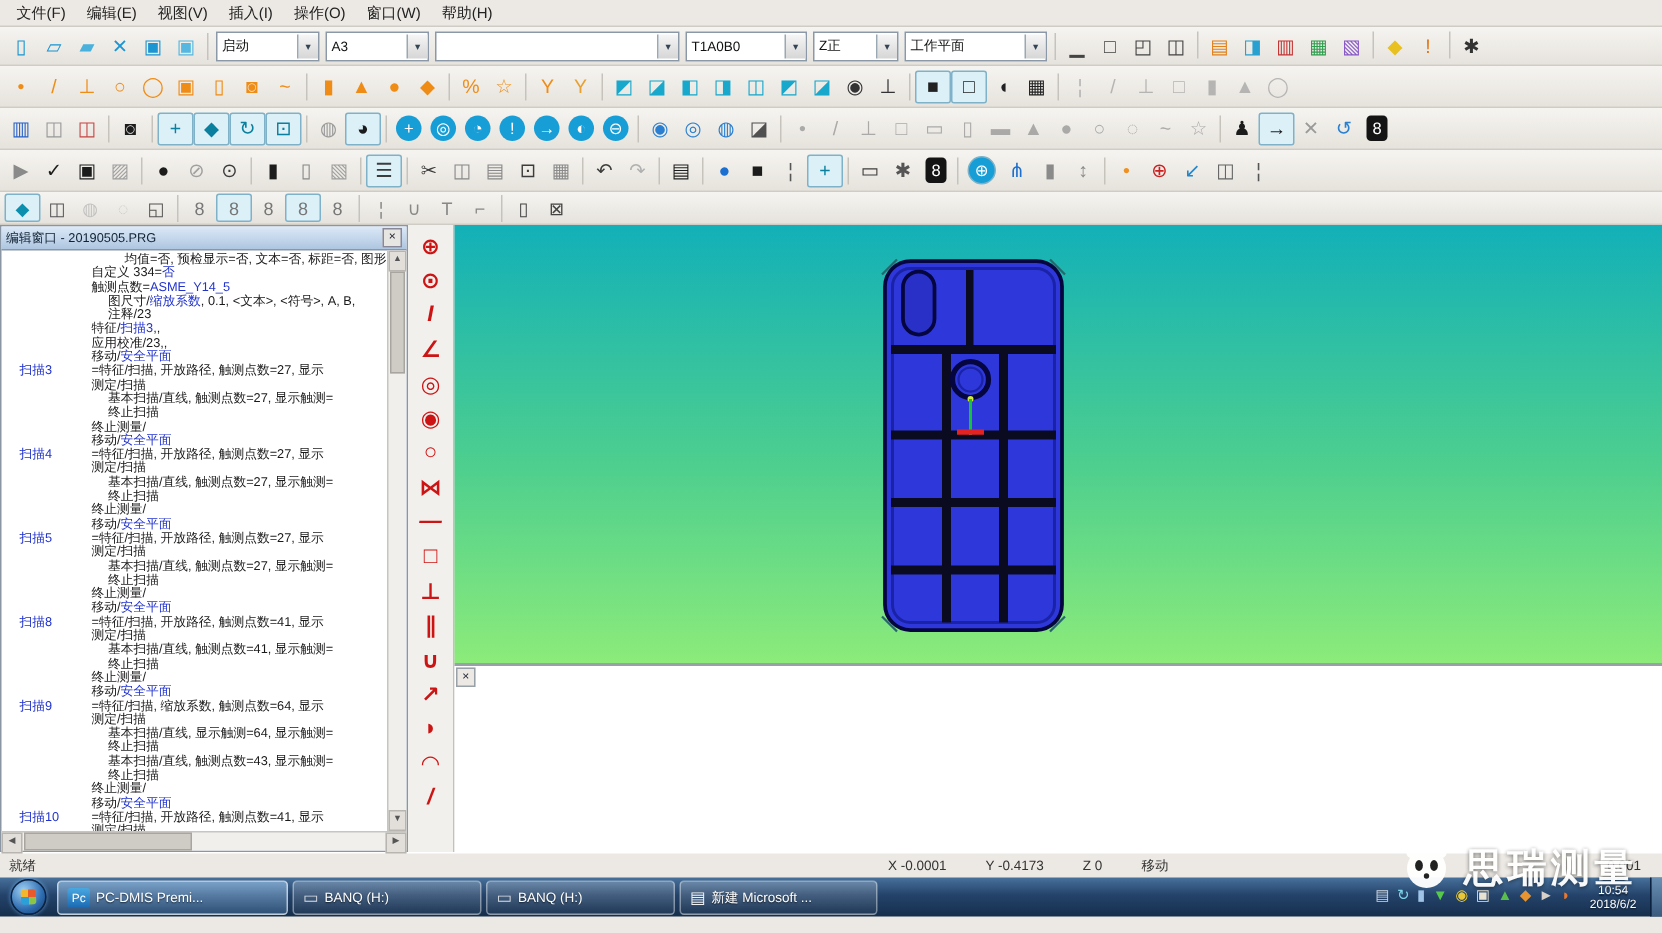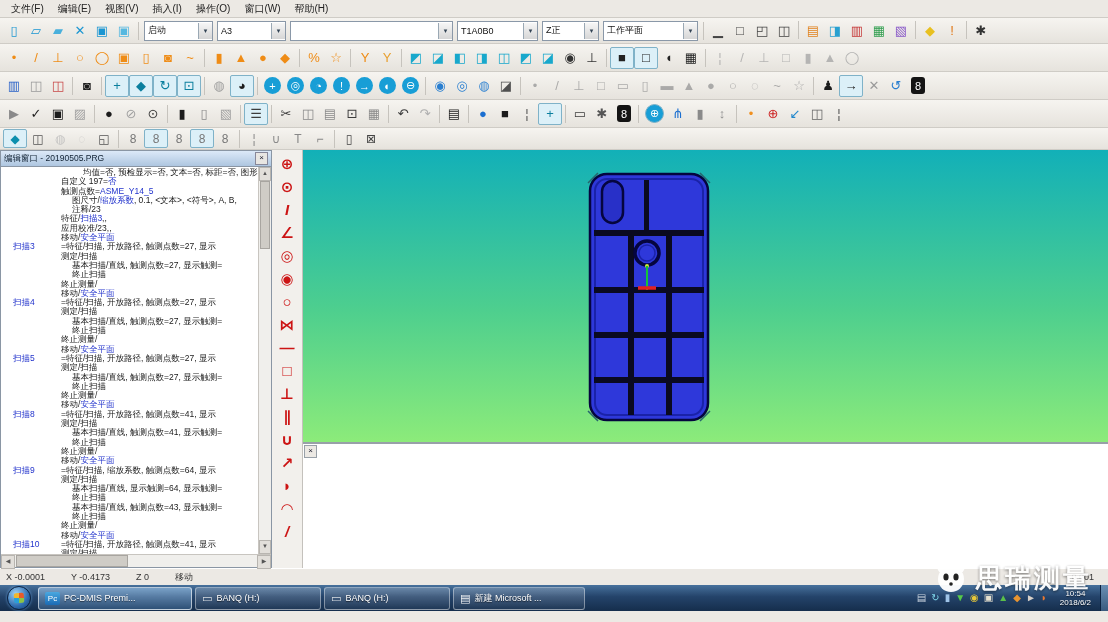--- a/index.html
+++ b/index.html
@@ -327,21 +327,21 @@
         <span id="ew-close">×</span>
       </div>
       <div id="ew-wrap">
         <div id="ew-body">
             <div class="cl">
               <span class="cl-lbl"></span>
               <span style="padding-left: 22px;"><span>均值=否, 预检显示=否, 文本=否, 标距=否, 图形=</span></span>
             </div>
             <div class="cl">
               <span class="cl-lbl"></span>
-              <span style="padding-left: 0px;"><span>自定义 197=</span><span class="k">否</span></span>
+              <span style="padding-left: 0px;"><span>自定义 334=</span><span class="k">否</span></span>
             </div>
             <div class="cl">
               <span class="cl-lbl"></span>
               <span style="padding-left: 0px;"><span>触测点数=</span><span class="k">ASME_Y14_5</span></span>
             </div>
             <div class="cl">
               <span class="cl-lbl"></span>
               <span style="padding-left: 11px;"><span>图尺寸/</span><span class="k">缩放系数</span><span>, 0.1, &lt;文本&gt;, &lt;符号&gt;, A, B,</span></span>
             </div>
             <div class="cl">
@@ -551,20 +551,21 @@
           <line x1="51" y1="117" x2="69" y2="117" stroke="#e32222" stroke-width="3.5"></line>
         </svg>
       </div>
       <div id="report-window">
         <span id="report-close">×</span>
       </div>
     </div>
   </div>
 
   <div id="statusbar">
+    <span id="status-ready" class="st-cell">就绪</span>
     <span class="st-cell">X -0.0001</span>
     <span class="st-cell">Y -0.4173</span>
     <span class="st-cell">Z 0</span>
     <span class="st-cell">移动</span>
     <span id="status-right">0.001</span>
   </div>
 
   <div id="watermark">
     <svg width="36" height="36" viewBox="0 0 36 36">
       <circle cx="9" cy="8" r="4.5" fill="#fff"></circle>

